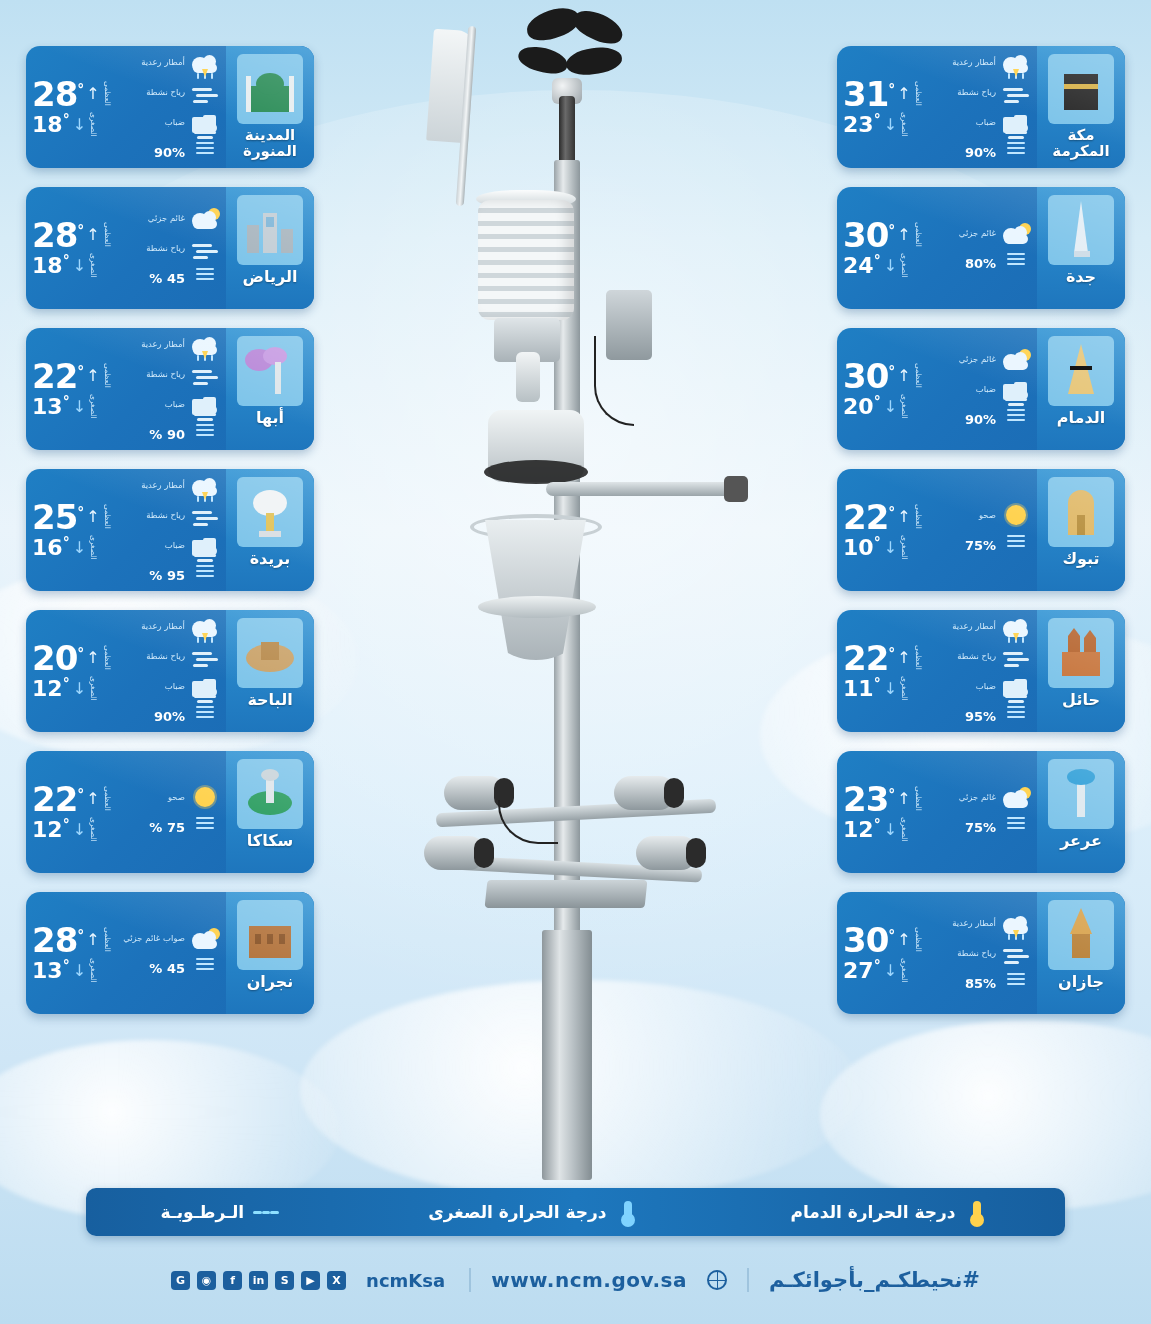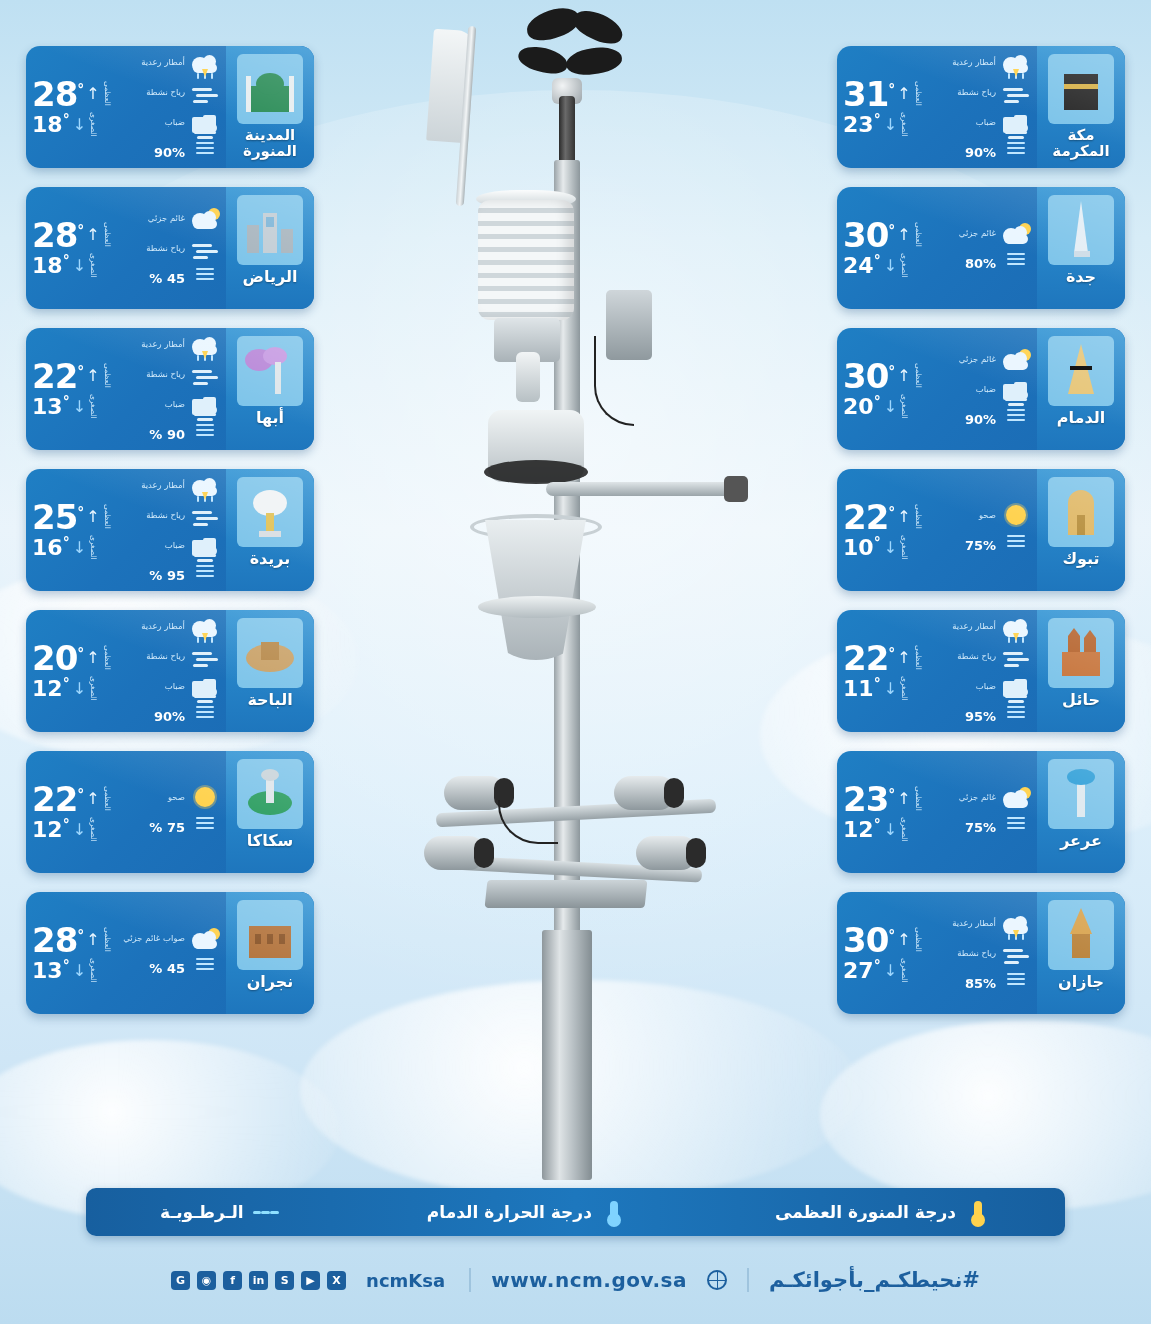--- a/index.html
+++ b/index.html
@@ -1033,27 +1033,27 @@
         </div>
       </div>
     </div>
   </div>
 
 <div class="legend">
   <div class="legend-item">
     <span class="legend-ic">
         <span class="thermo"></span>
       </span>
-    <span class="txt">درجة المنورة العظمى</span>
+    <span class="txt">درجة الحرارة الدمام</span>
   </div>
   <div class="legend-item">
     <span class="legend-ic">
         <span class="thermo min"></span>
       </span>
-    <span class="txt">درجة الحرارة الدمام</span>
+    <span class="txt">درجة الحرارة الصغرى</span>
   </div>
   <div class="legend-item">
     <span class="legend-ic wavez">
         <i></i>
         <i></i>
         <i></i>
       </span>
     <span class="txt">الـرطـوبـة</span>
   </div>
 </div>

